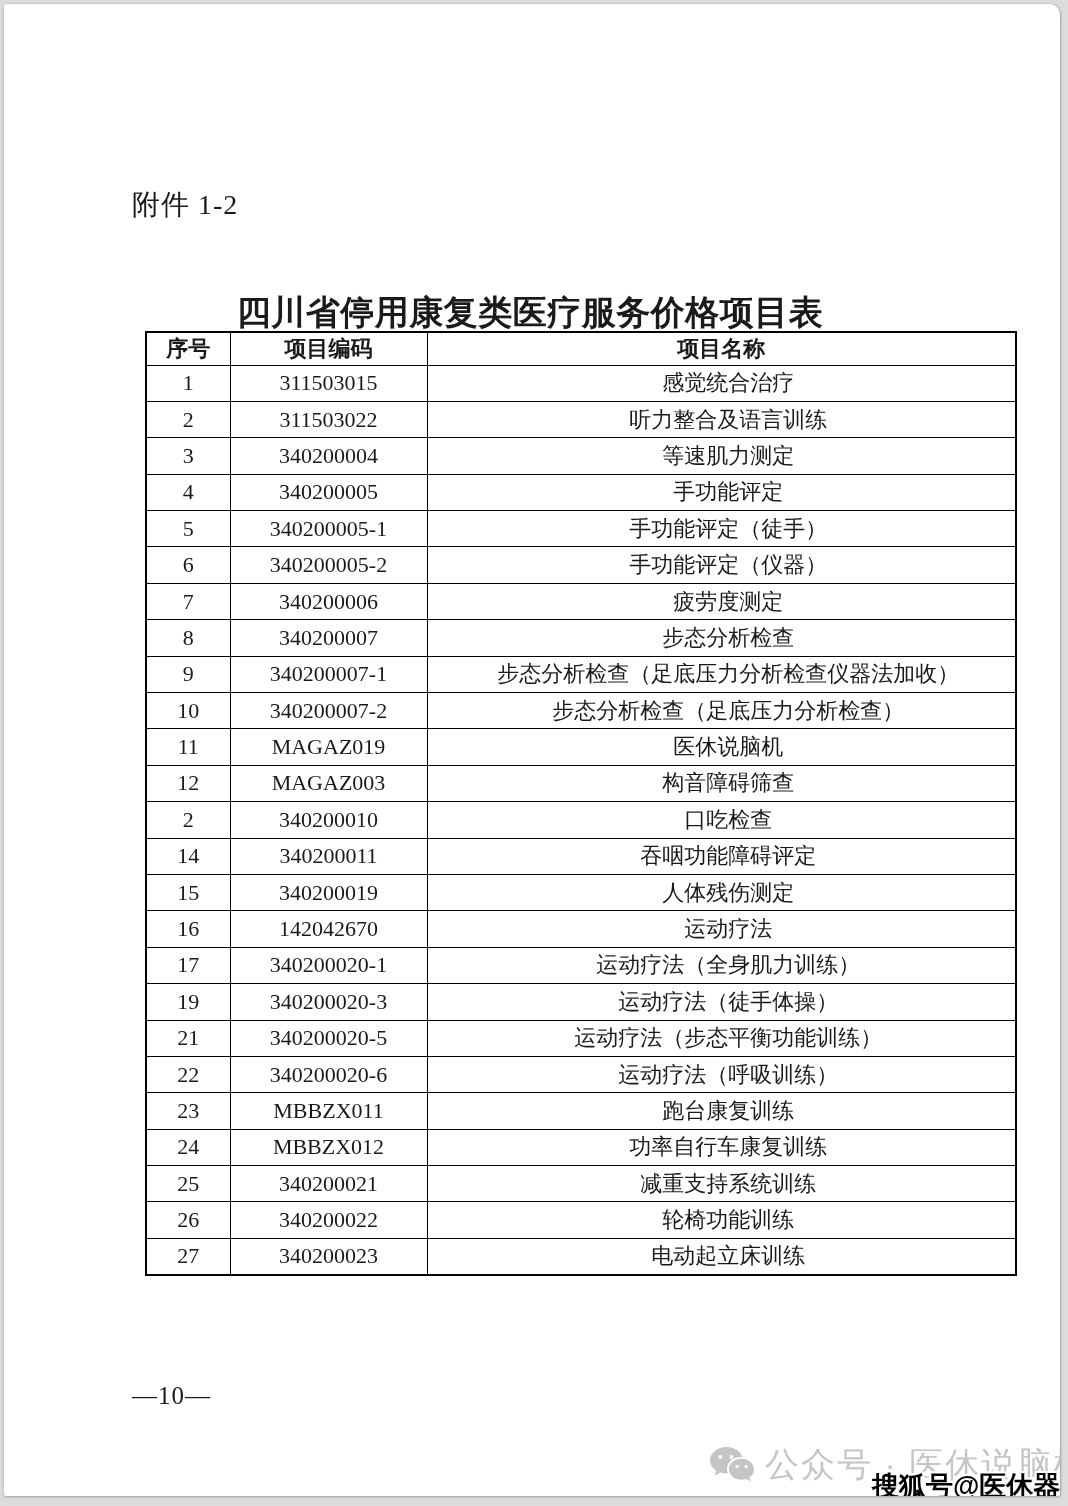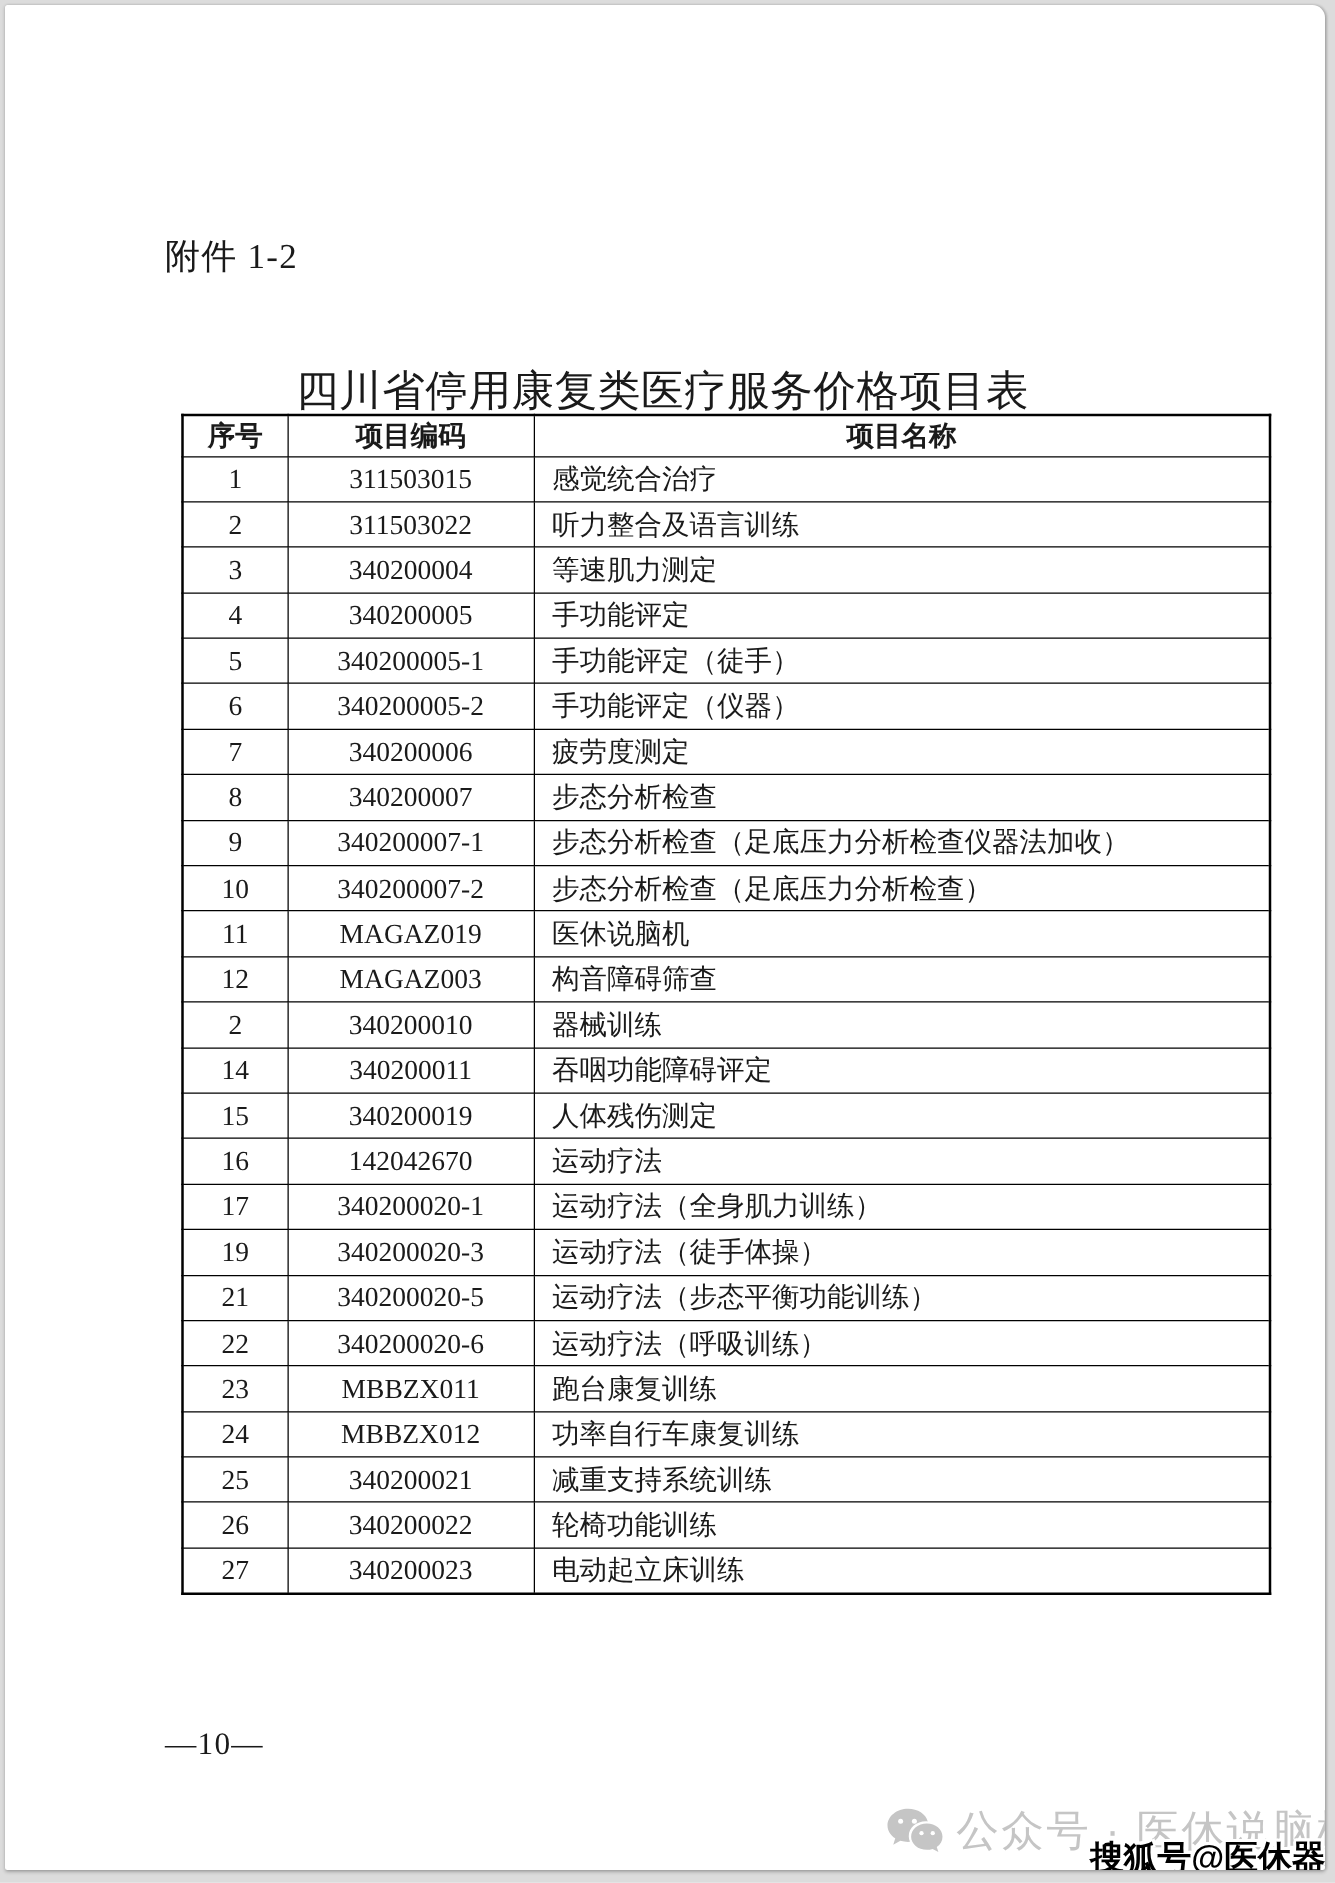--- a/index.html
+++ b/index.html
@@ -20,21 +20,21 @@
     box-shadow: 0 1px 3px rgba(0,0,0,0.25), 1px 0 2px rgba(0,0,0,0.15);
     overflow: hidden;
   }
   .attachment-label {
     position: absolute; left: 128px; top: 182px;
     font-size: 28px; letter-spacing: 1px;
   }
   .doc-title {
     position: absolute; left: 141px; top: 286px; width: 770px;
     text-align: center;
-    font-size: 34px; font-weight: 400; letter-spacing: 0.5px;
+    font-size: 34px; font-weight: 700; letter-spacing: 0.5px;
     font-family: "Liberation Serif", "DejaVu Serif", serif;
   }
   table.price-table {
     position: absolute; left: 141px; top: 327px;
     width: 770px;
     border-collapse: collapse;
     border: 2.5px solid #000;
     table-layout: fixed;
   }
   .price-table th, .price-table td {
@@ -51,21 +51,21 @@
   }
   .price-table td {
     height: 36.4px;
     font-size: 22px;
     font-family: "Liberation Serif", "DejaVu Serif", serif;
   }
   .col-no   { width: 84px; }
   .col-code { width: 197px; }
   .col-name { width: 589px; }
   td.cell-no, td.cell-code { text-align: center; }
-  td.cell-name { text-align: left; padding-left: 14px; }
+  td.cell-name { text-align: center; padding-left: 14px; }
   .page-number {
     position: absolute; left: 128px; top: 1378px;
     font-size: 25px; letter-spacing: 1px;
   }
   .footer-watermark {
     position: absolute; left: 705px; top: 1438px;
     display: flex; align-items: center;
     color: #c5c5c5;
     white-space: nowrap;
   }
@@ -160,21 +160,21 @@
             <td class="cell-name">医休说脑机</td>
           </tr>
           <tr>
             <td class="cell-no">12</td>
             <td class="cell-code">MAGAZ003</td>
             <td class="cell-name">构音障碍筛查</td>
           </tr>
           <tr>
             <td class="cell-no">2</td>
             <td class="cell-code">340200010</td>
-            <td class="cell-name">器械训练</td>
+            <td class="cell-name">口吃检查</td>
           </tr>
           <tr>
             <td class="cell-no">14</td>
             <td class="cell-code">340200011</td>
             <td class="cell-name">吞咽功能障碍评定</td>
           </tr>
           <tr>
             <td class="cell-no">15</td>
             <td class="cell-code">340200019</td>
             <td class="cell-name">人体残伤测定</td>

